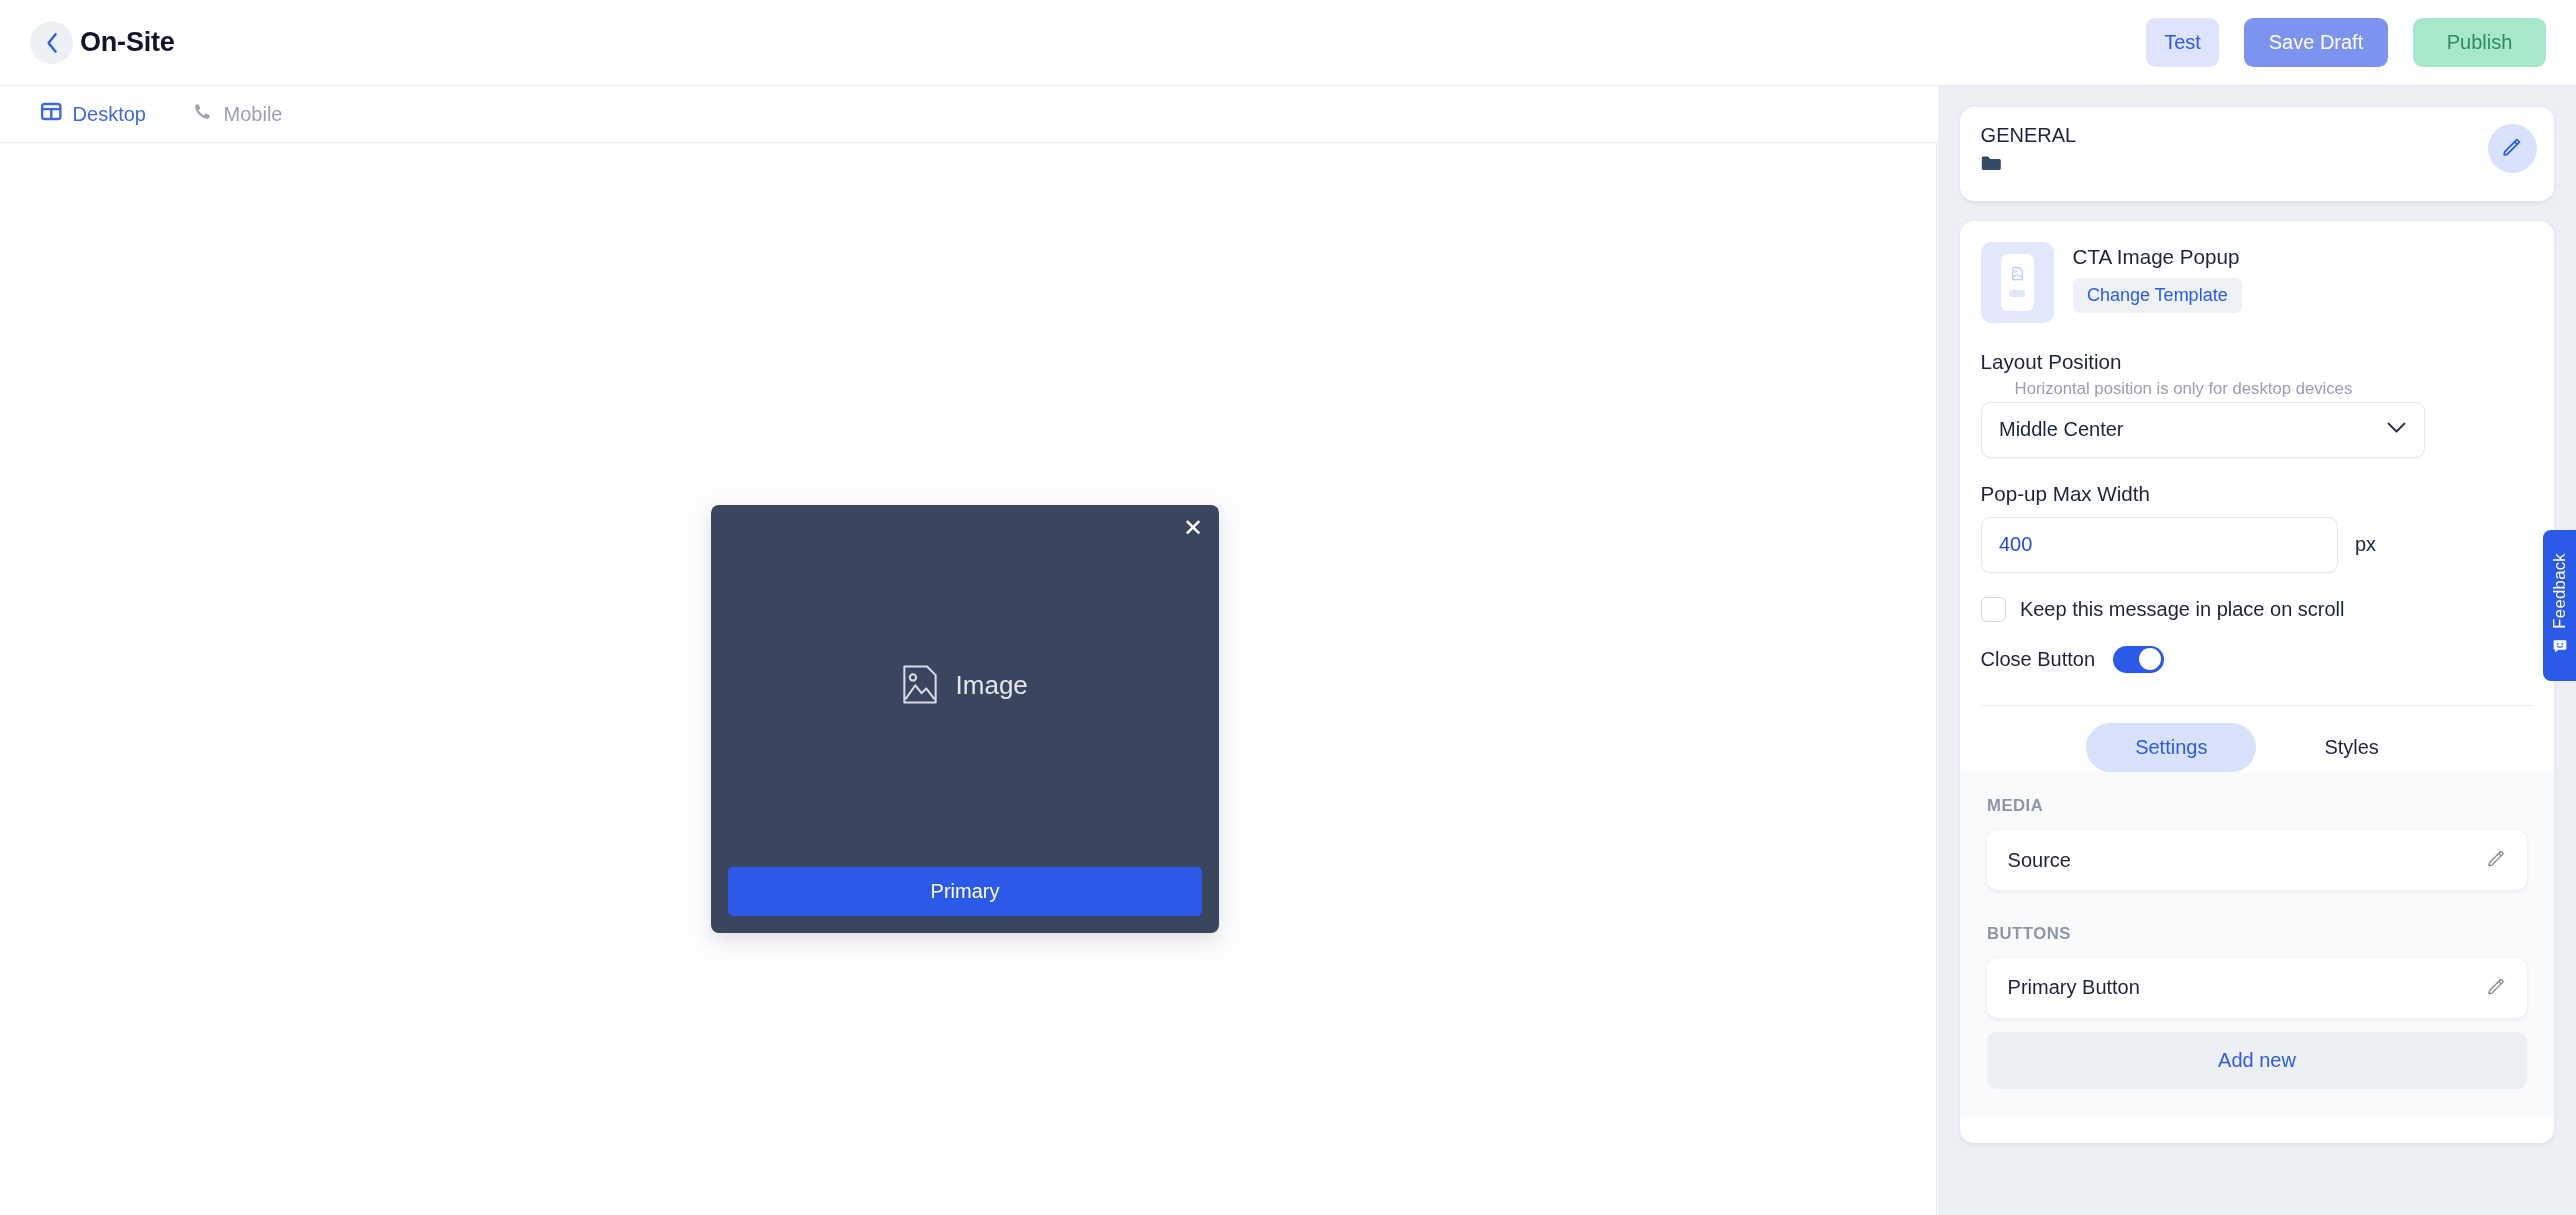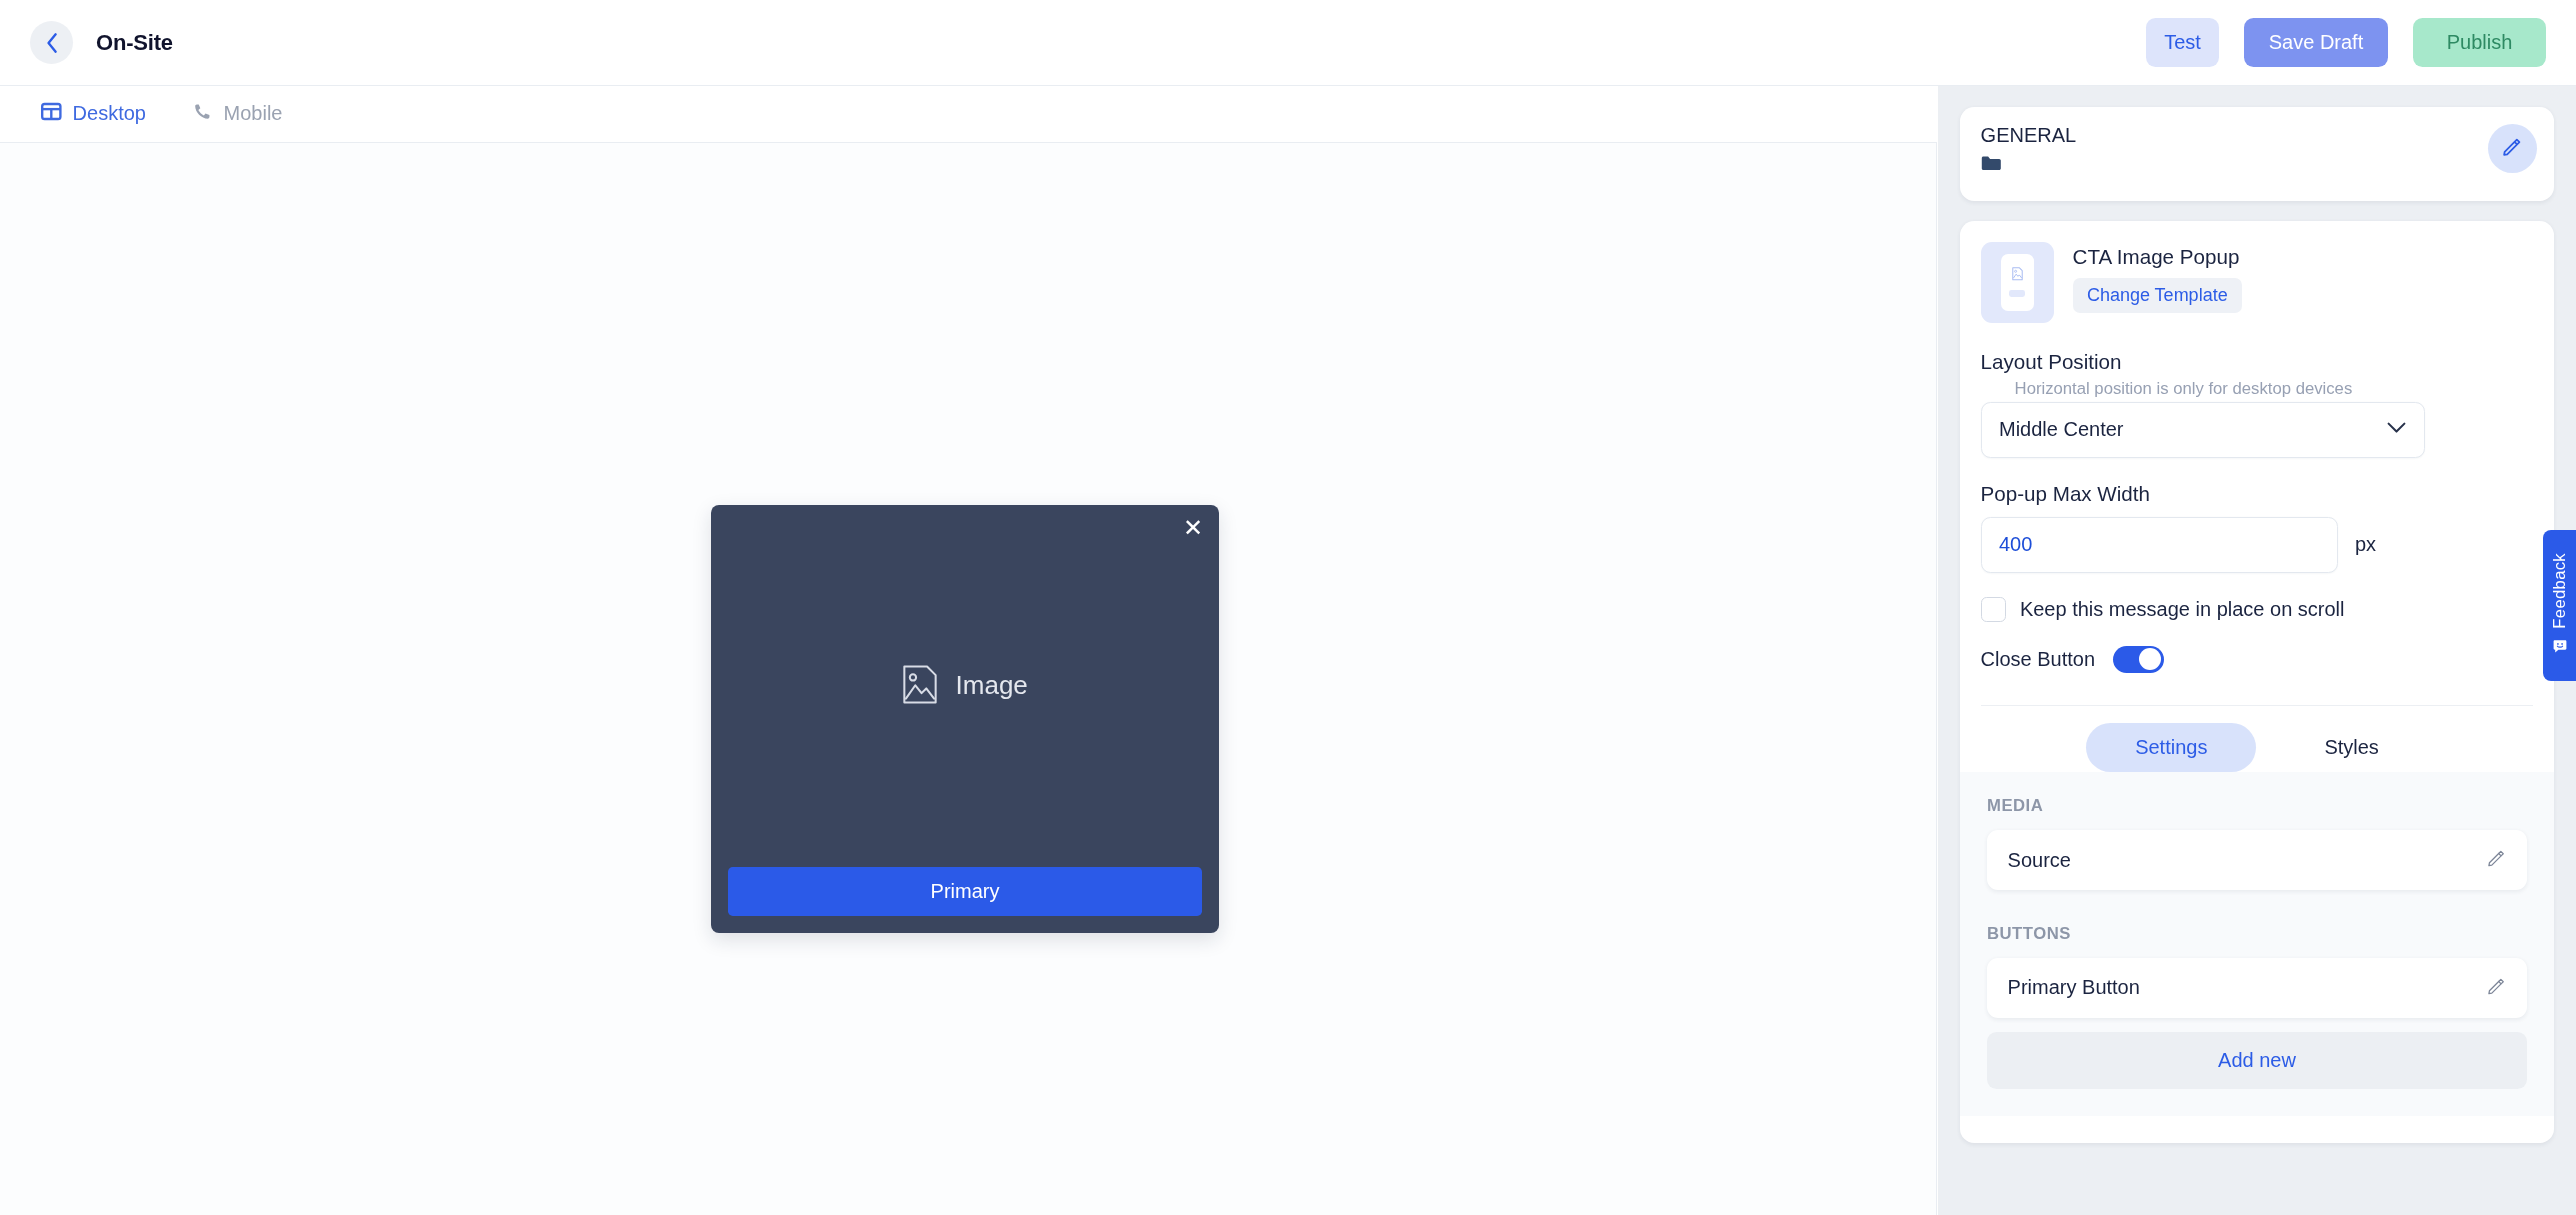--- a/index.html
+++ b/index.html
@@ -18,21 +18,21 @@
     display: flex; align-items: center;
   }
   .back-btn {
     width: 43px; height: 43px; border-radius: 50%;
     background: #edf0f4; margin-left: 30px;
     display:flex; align-items:center; justify-content:center;
     cursor: pointer; flex: none;
   }
   .back-btn svg { display:block; }
   .page-title {
-    margin-left: 23px; font-size: 22px; font-weight: bold;
+    margin-left: 7px; font-size: 27px; font-weight: bold;
     color: #11142d; letter-spacing: -0.2px;
   }
   .topbar-actions {
     margin-left: auto; margin-right: 30px;
     display: flex; align-items: center; gap: 25px;
   }
   .btn {
     border: none; border-radius: 9.5px; cursor: pointer;
     font-size: 20px; font-family: "Liberation Sans", sans-serif;
     font-weight: normal; height: 49px; display:flex;
@@ -42,21 +42,21 @@
   .btn-save { background:#7d93f0; color:#ffffff; width: 144px; }
   .btn-publish { background:#a7e8cb; color:#2e8a63; width: 133px; }
 
   
   .devicebar {
     position: absolute; top: 86px; left: 0; width: 1937px; height: 57px;
     background:#ffffff; border-bottom: 1.6px solid #e9edf2;
     display:flex; align-items:center; padding-left: 41px; gap: 46px;
   }
   .device-tab {
-    display: flex; align-items: flex-start; gap: 11px;
+    display: flex; align-items: center; gap: 11px;
     font-size: 20px; cursor: pointer;
   }
   .device-tab.active { color:#3f6ae0; }
   .device-tab.inactive { color:#9aa2b1; }
 
   
   .canvas {
     position: absolute; top: 143px; left: 0;
     width: 1937px; height: 1072px; background:#fcfdfe;
     border-right: 1.6px solid #e9edf2;

